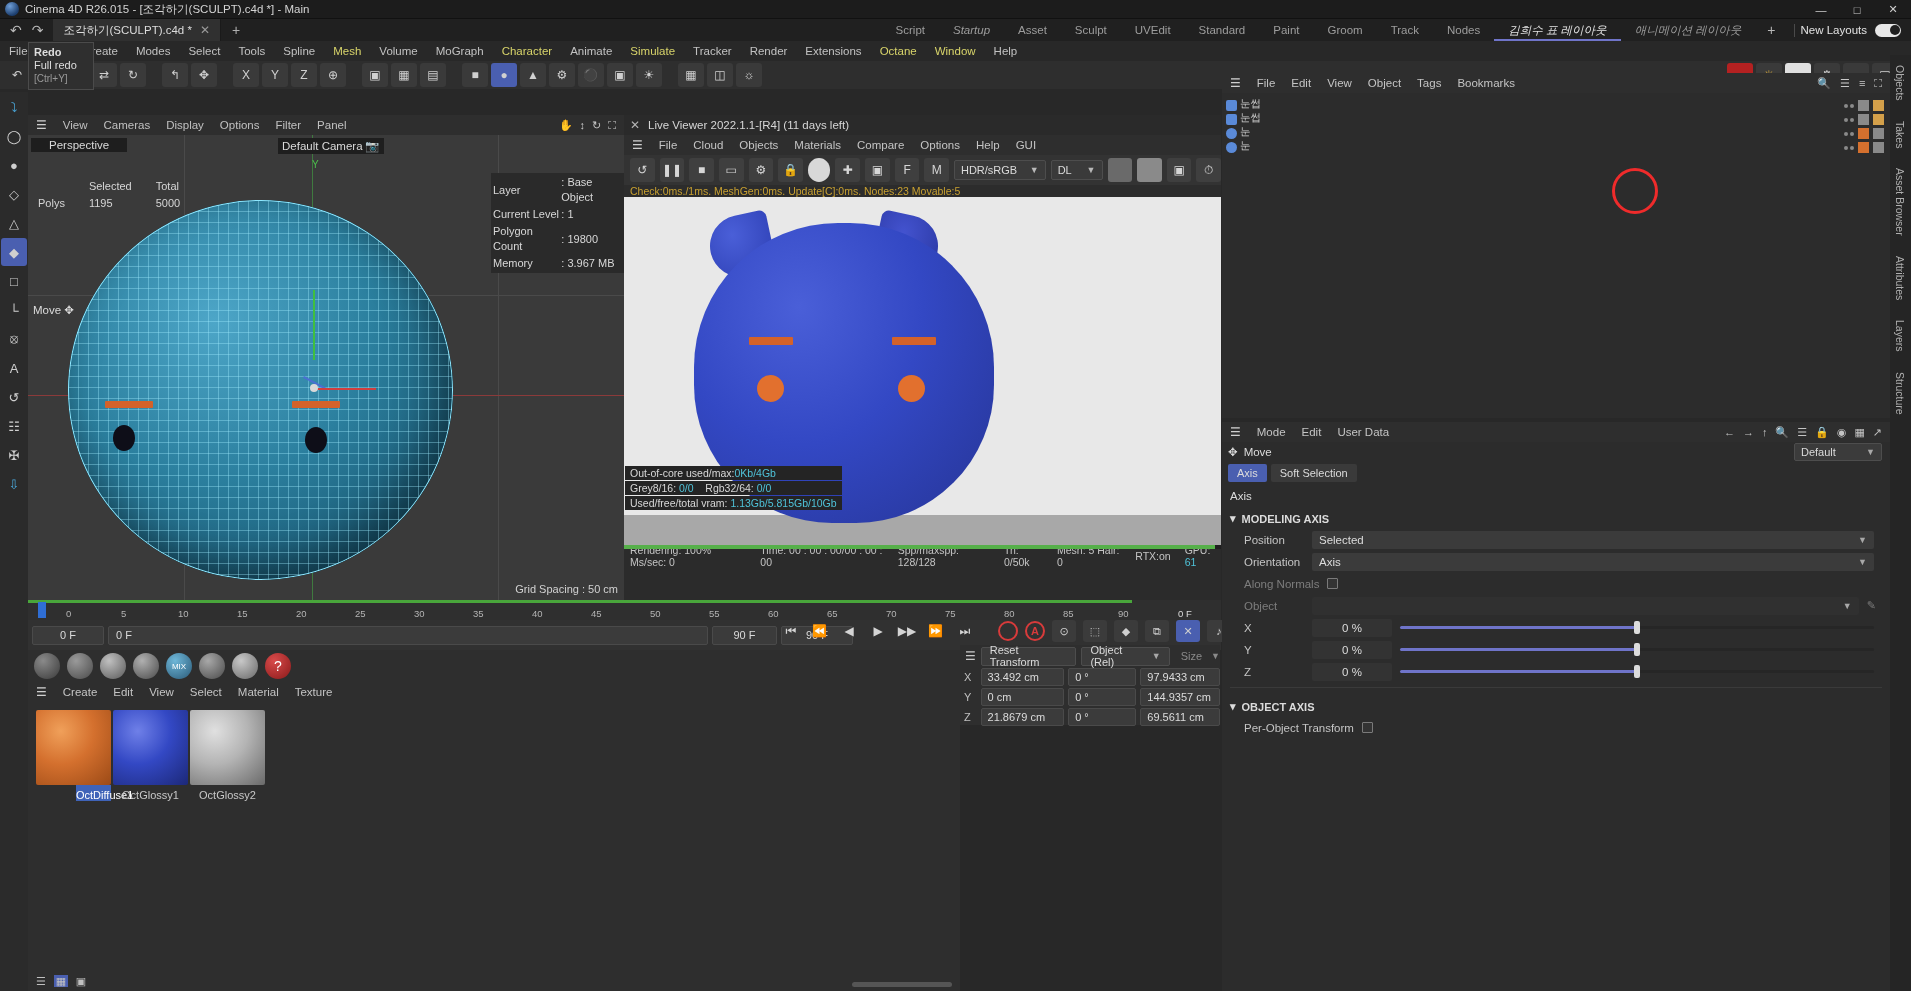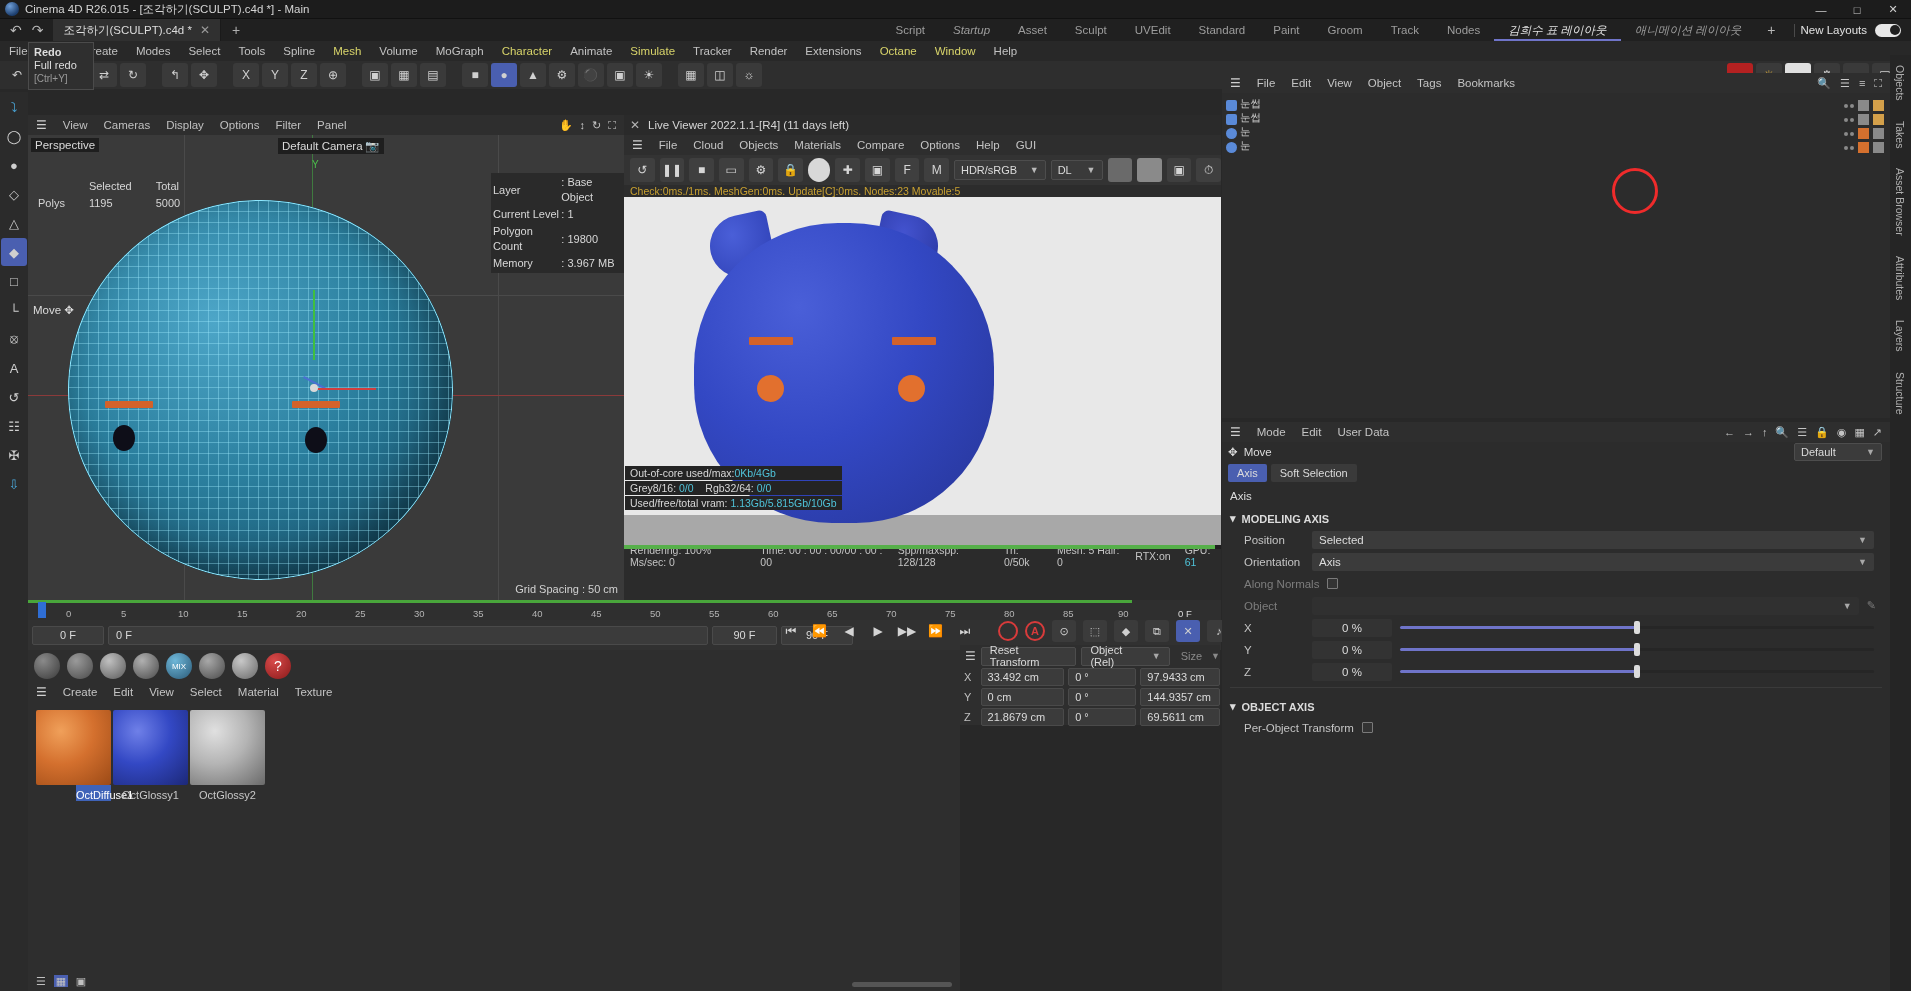--- a/index.html
+++ b/index.html
@@ -89,21 +89,21 @@
 
   
   .vpwrap { position: absolute; left: 28px; top: 115px; width: 596px; height: 485px; background: #3a3a3a; }
   .vpmenu { height: 20px; background: #2e2e2e; display: flex; align-items: center; font-size: 11.5px; gap: 0; }
   .vpmenu .hm { padding: 0 8px; color: #cfcfcf; font-size: 12px; }
   .vpmenu .mi { padding: 0 8px; color: #c0c0c0; }
   .vpicons { margin-left: auto; display: flex; gap: 7px; padding-right: 8px; color: #c9c9c9; font-size: 11px; }
 
   .vport { position: relative; width: 596px; height: 465px; background: #3a3a3a; overflow: hidden; }
   .vp-label { position: absolute; left: 3px; top: 3px; background: #1e1e1e; color: #dadada;
-              font-size: 11.5px; padding: 1px 4px; }
+              font-size: 11.5px; padding: 1px 18px; }
   .vp-cam { position: absolute; left: 250px; top: 3px; background: #1e1e1e; color: #dadada;
             font-size: 11.5px; padding: 1px 4px; }
   .vp-stats { position: absolute; left: 8px; top: 42px; font-size: 11px; color: #d6d6d6; line-height: 15px; }
   .vp-stats td { padding-right: 22px; }
   .vp-grid { position: absolute; right: 6px; bottom: 5px; font-size: 11px; color: #d2d2d2; }
   .vp-move { position: absolute; left: 5px; top: 168px; font-size: 11.5px; color: #dcdcdc; }
   .hline { position: absolute; left: 0; right: 0; height: 1px; background: #4a4a4a; }
   .vline { position: absolute; top: 0; bottom: 0; width: 1px; background: #4a4a4a; }
   .axis-red { position: absolute; left: 0; right: 0; top: 260px; height: 1px; background: #8b3a3a; }
   .axis-green { position: absolute; left: 284px; top: 0; bottom: 0; width: 1px; background: #3f7a3f; }

